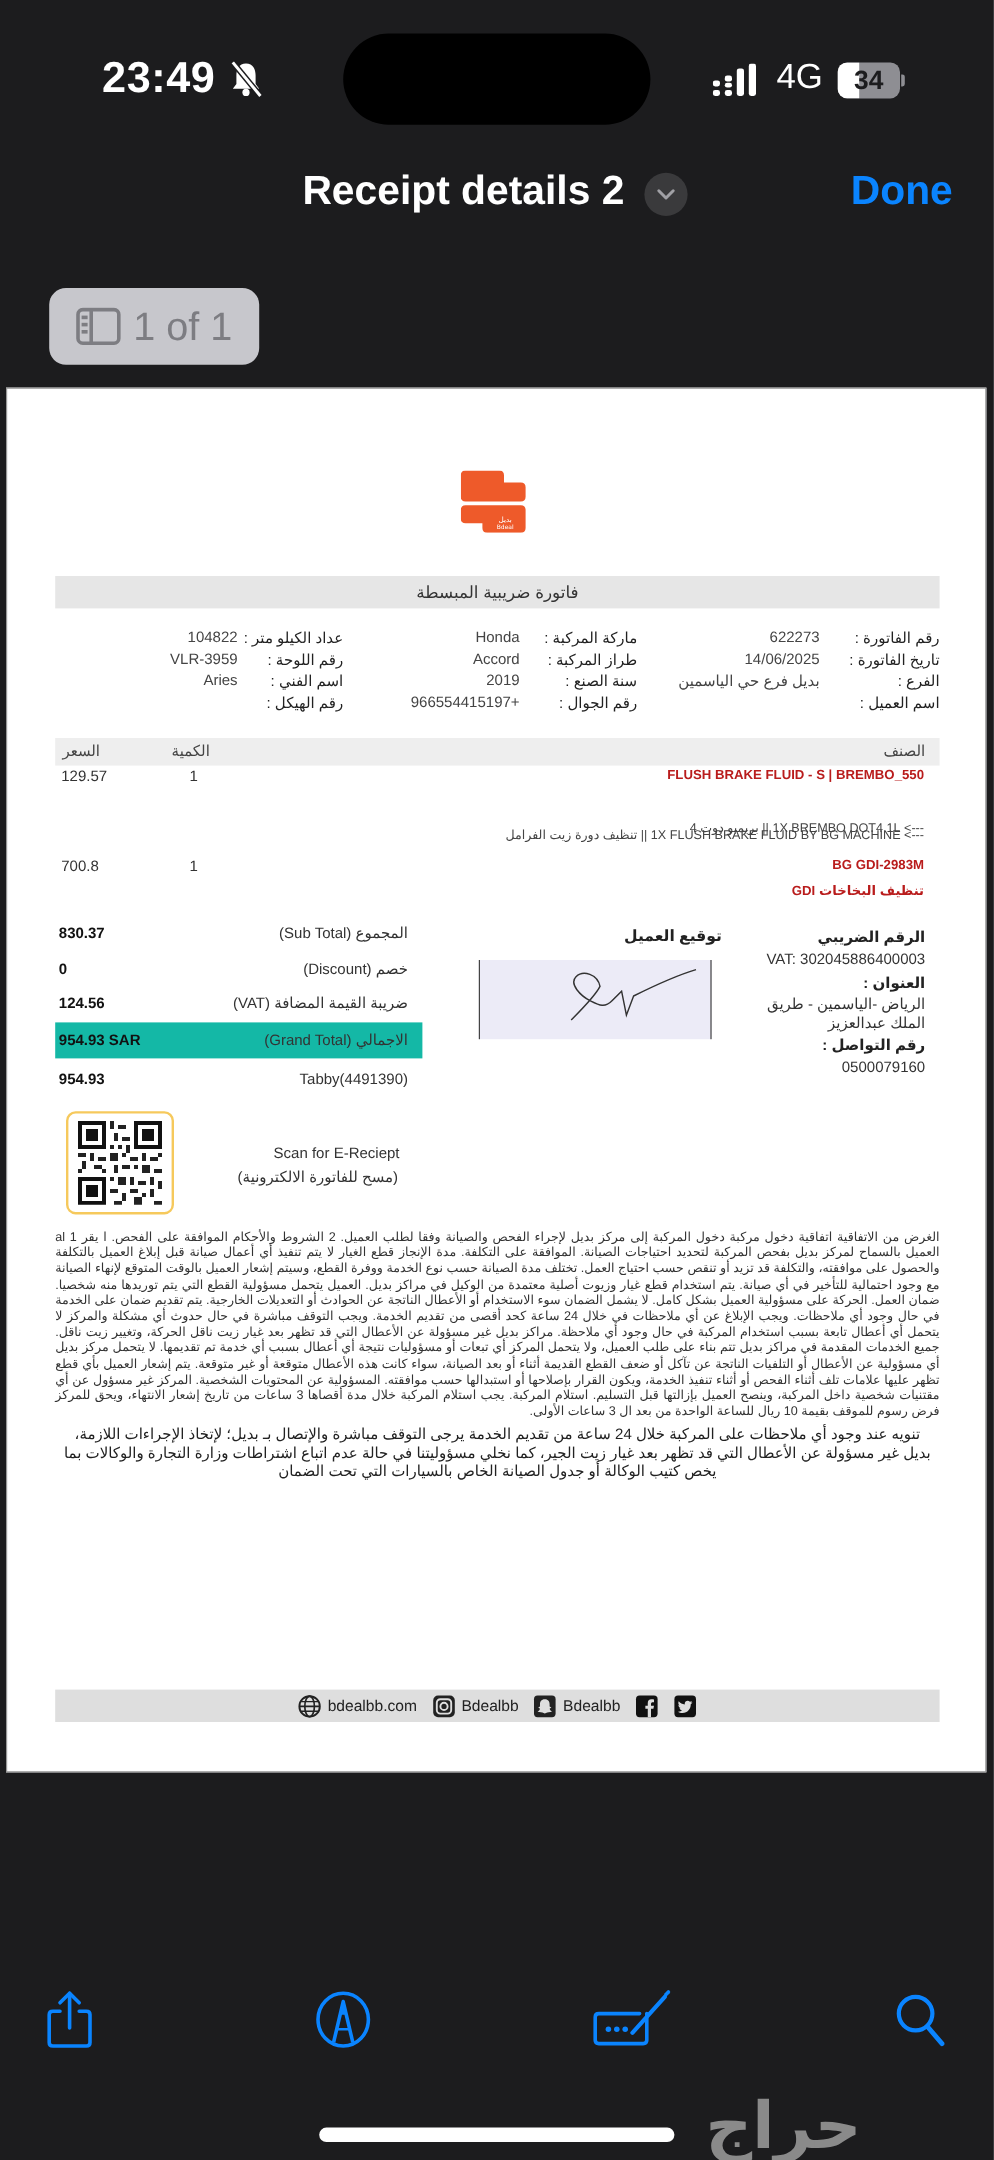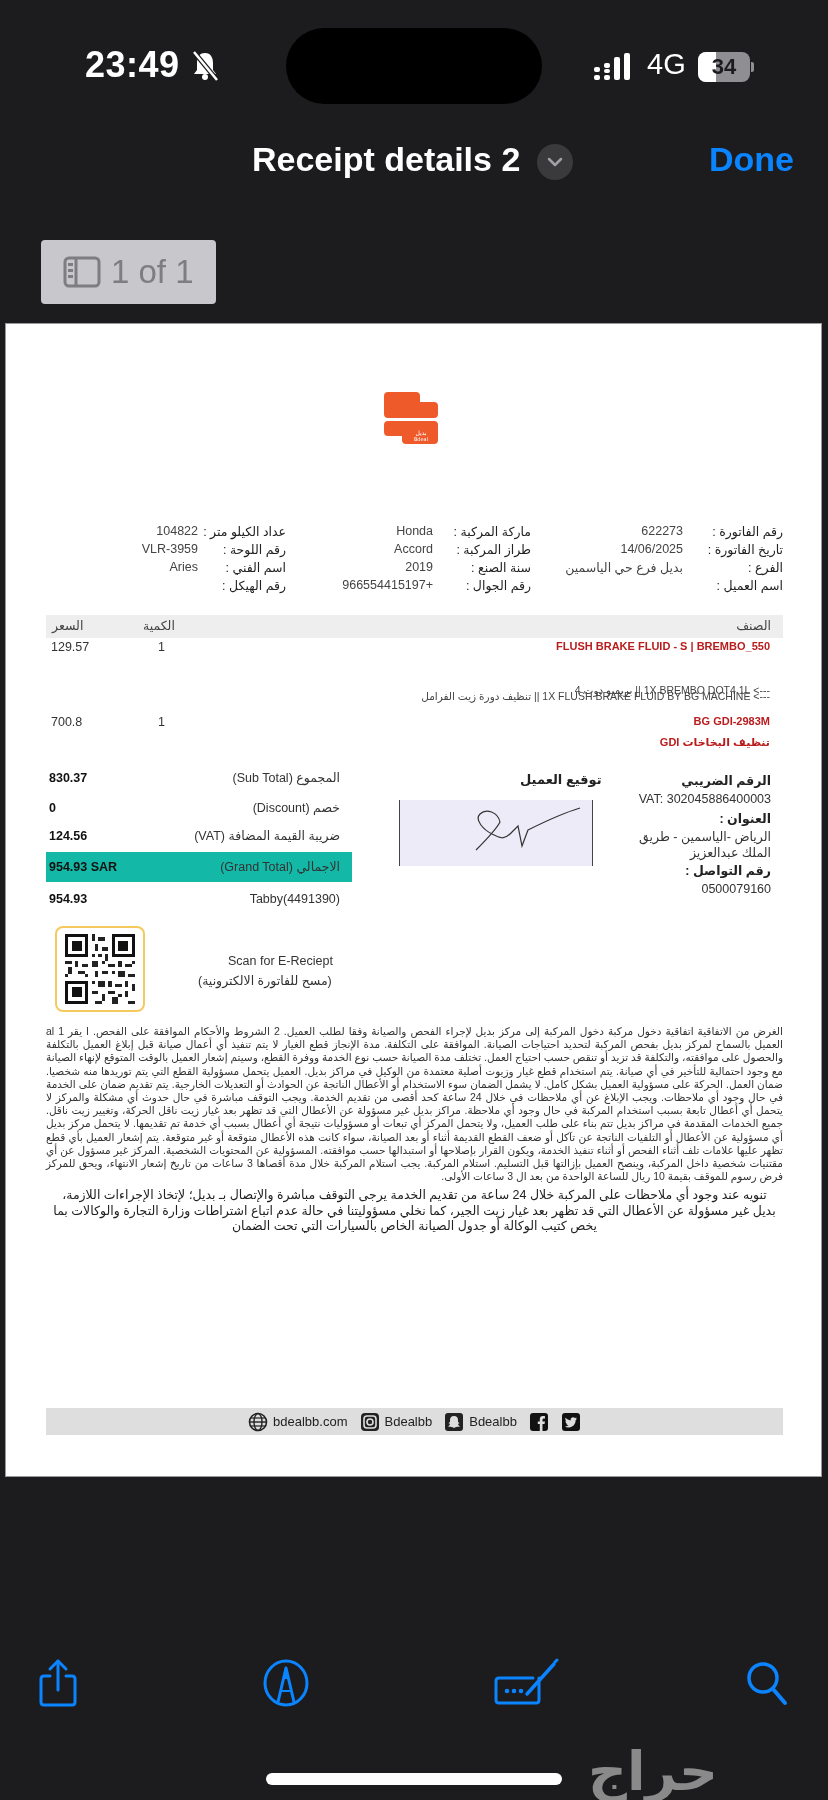--- a/index.html
+++ b/index.html
@@ -16,21 +16,21 @@
   .battery .body { position: absolute; left: 0; top: 0; width: 52px; height: 30px; border-radius: 8px; background: #8e8e93; overflow: hidden; }
   .battery .fill { position: absolute; left: 0; top: 0; width: 18px; height: 30px; background: #fff; }
   .battery .txt { position: absolute; left: 0; top: 2px; width: 52px; text-align: center; font-size: 22px; font-weight: 700; color: #1c1c1e; }
   .battery .nub { position: absolute; left: 53px; top: 10px; width: 3px; height: 10px; background: #8e8e93; border-radius: 0 2px 2px 0; }
 
   
   .nav-title { position: absolute; left: 252px; top: 140px; font-size: 34px; font-weight: 700; color: #fff; }
   .nav-chevron { position: absolute; left: 537px; top: 144px; width: 36px; height: 36px; border-radius: 50%; background: #3a3a3c; }
   .nav-done { position: absolute; left: 709px; top: 140px; font-size: 34px; font-weight: 700; color: #0a84ff; cursor: pointer; }
 
-  .page-badge { position: absolute; left: 41px; top: 240px; width: 175px; height: 64px; background: #c7c7cc; border-radius: 4px; display: flex; align-items: center; padding-left: 22px; gap: 10px; }
+  .page-badge { position: absolute; left: 41px; top: 240px; width: 175px; height: 64px; background: #c7c7cc; border-radius: 14px; display: flex; align-items: center; padding-left: 22px; gap: 10px; }
   .page-badge span.lbl { font-size: 33px; color: #7d7d82; font-weight: 500; }
 
   
   .doc { position: absolute; left: 5px; top: 323px; width: 817px; height: 1154px; background: #fff; color: #222; border: 1px solid #999; }
 
   .logo { position: absolute; left: 378px; top: 68px; width: 58px; height: 52px; }
 
   .title-band { position: absolute; left: 40px; top: 156px; width: 737px; height: 27px; background: #e6e6e6; text-align: center; font-size: 14px; line-height: 27px; color: #333; direction: rtl; }
 
   .info-grid { position: absolute; left: 40px; top: 200px; width: 737px; height: 80px; direction: rtl; font-size: 12.5px; color: #333; }
@@ -126,20 +126,21 @@
 
 <div class="doc">
 
   <svg class="logo" viewBox="0 0 58 52">
     <path d="M4 0 H32 Q36 0 36 4 V10 H50 Q54 10 54 14 V22 Q54 26 50 26 H4 Q0 26 0 22 V4 Q0 0 4 0 Z" fill="#ee5a2a"></path>
     <path d="M4 29 H50 Q54 29 54 33 V48 Q54 52 50 52 H22 Q18 52 18 48 V44 H4 Q0 44 0 40 V33 Q0 29 4 29 Z" fill="#ee5a2a"></path>
     <text x="37" y="43" font-size="6" fill="#fff" text-anchor="middle" font-family="DejaVu Sans, sans-serif">بديل</text>
     <text x="37" y="49" font-size="5" fill="#fff" text-anchor="middle" font-family="DejaVu Sans, sans-serif">Bdeal</text>
   </svg>
 
+  <div class="title-band">فاتورة ضريبية المبسطة</div>
 
   <div class="info-grid">
 
     <div class="info-row" style="top:0">
       <span class="cell-lbl" style="right:0">رقم الفاتورة :</span>
       <span class="cell-val" style="right:100px">622273</span>
       <span class="cell-lbl" style="right:252px">ماركة المركبة :</span>
       <span class="cell-val" style="right:350px">Honda</span>
       <span class="cell-lbl" style="right:497px">عداد الكيلو متر :</span>
       <span class="cell-val" style="right:585px">104822</span>

